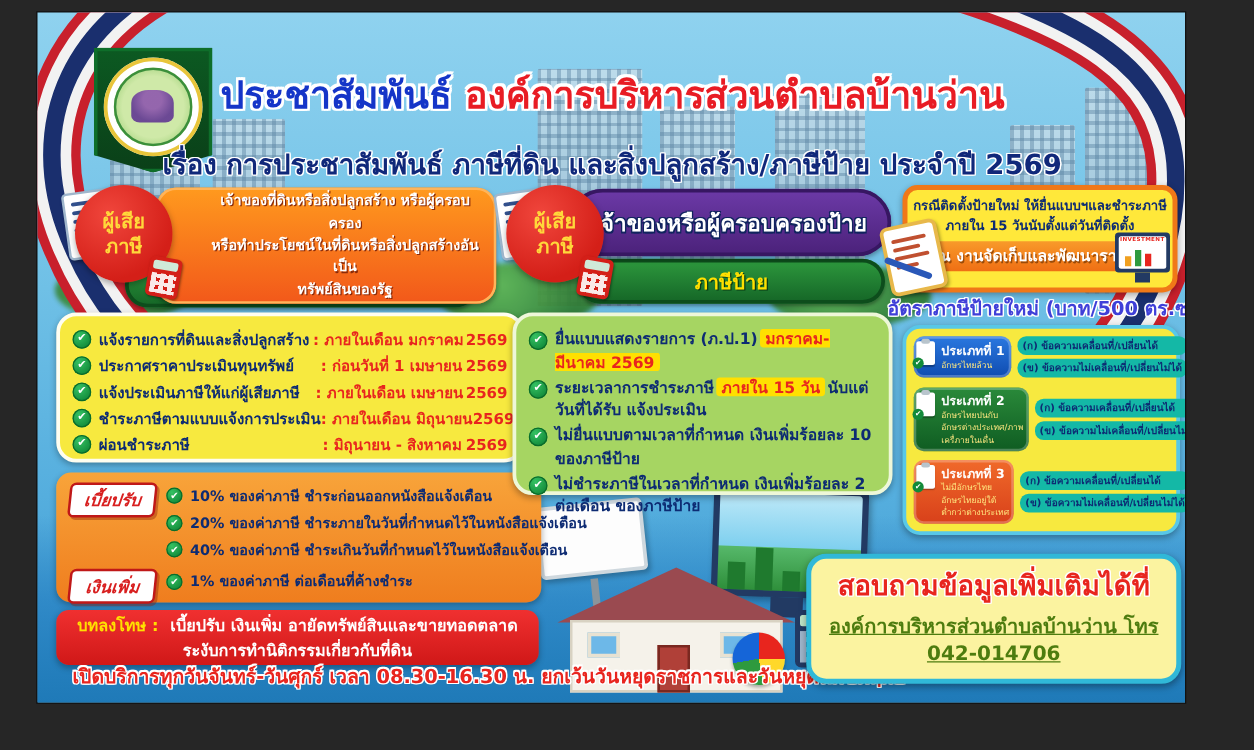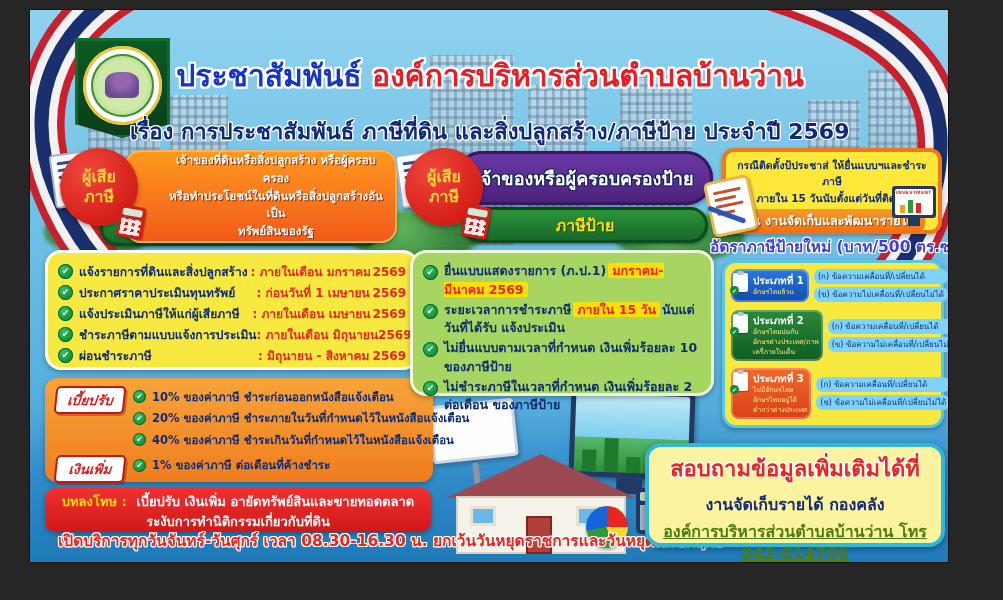--- a/index.html
+++ b/index.html
@@ -198,22 +198,22 @@
   .badge.b3 { background:linear-gradient(180deg,#f06a2a,#d8401a);justify-content:center; }
   .badge-name { font-weight:bold; font-size:10px; padding-left:18px; white-space:nowrap; }
   .badge-desc { font-size:6.8px; color:#ffe880; padding-left:18px; line-height:1.45; white-space:nowrap; }
   .clip-sm { position:absolute; left:2px; top:4px; width:15px; height:19px; background:#fff; border-radius:2px;
     box-shadow:0 1px 1px rgba(0,0,0,.3); }
   .clip-sm::before { content:""; position:absolute; left:4px; top:-2px; width:7px; height:4px; background:#b8c4cc; border-radius:2px; }
   .clip-sm::after { content:"✔"; position:absolute; left:-3px; bottom:-3px; width:9px; height:9px; border-radius:50%;
     background:#128a3a; color:#fff; font-size:6px; line-height:9px; text-align:center; }
   .rate-lines { flex:1; display:flex; flex-direction:column; justify-content:center; gap:3px; padding-left:5px; }
   .rate-line { display:flex; align-items:center; }
-  .rl-text { flex:1; background:#7dd3fc; border-radius:7px; padding:1px 4px;
-    color:#0d2b73; font-weight:normal; font-size:8px; white-space:nowrap; }
+  .rl-text { flex:1; background:#14b8a6; border-radius:7px; padding:1px 4px;
+    color:#0d2b73; font-weight:bold; font-size:8px; white-space:nowrap; }
 
   .contact { position:absolute; left:615px; top:433px; width:300px; height:104px; z-index:5;
     background:#fbf3a0; border:4px solid #30b8d8; border-radius:16px; text-align:center;
     padding-top:4px; box-shadow:0 2px 6px rgba(0,0,0,.35); }
   .contact .c-head { color:#e8251e; font-weight:bold; font-size:22px; }
   .contact .c-l1 { color:#10287a; font-weight:bold; font-size:16px; margin-top:6px; }
   .contact .c-l2 { color:#4d7c0f; font-weight:bold; font-size:16px; margin-top:2px;text-decoration:underline; }
 </style>
 </head>
 <body>
@@ -414,21 +414,21 @@
         <div class="door"></div>
       </div>
       <div class="pie"></div>
       <div class="calc2">
           <span class="scr"></span>
           <span class="keys"></span>
         </div>
     </div>
 
     <div class="notice">
-      <div class="n-line">กรณีติดตั้งป้ประชาส่ ให้ยื่นแบบฯและชำระภาษี</div>
+      <div class="n-line">กรณีติดตั้งป้ายใหม่ ให้ยื่นแบบฯและชำระภาษี</div>
       <div class="n-line">ภายใน 15 วันนับตั้งแต่วันที่ติดตั้ง</div>
       <div class="n-pill">ณ งานจัดเก็บและพัฒนารายได้</div>
     </div>
     <div class="clip-big">
       <i class="l1"></i>
         <i class="l2"></i>
         <i class="l3"></i>
         <i class="l4"></i>
         <span class="pen"></span>
     </div>
@@ -500,18 +500,17 @@
           <div class="rate-line">
             <span class="rl-text">(ข) ข้อความไม่เคลื่อนที่/เปลี่ยนไม่ได้</span>
 
           </div>
         </div>
       </div>
     </div>
 
     <div class="contact">
       <div class="c-head ow1">สอบถามข้อมูลเพิ่มเติมได้ที่</div>
-      <div class="c-l1">งานจัดเก็บรายได้ กองคลัง</div>
       <div class="c-l2">องค์การบริหารส่วนตำบลบ้านว่าน โทร 042-014706</div>
     </div>
 
   </div>
 </div>
 
 </body></html>

